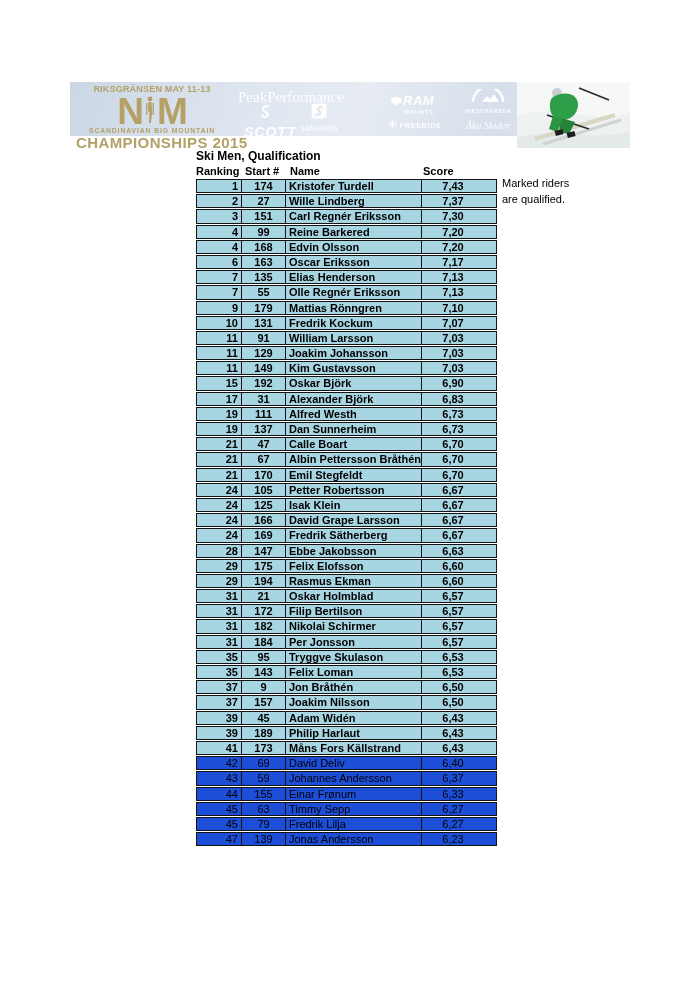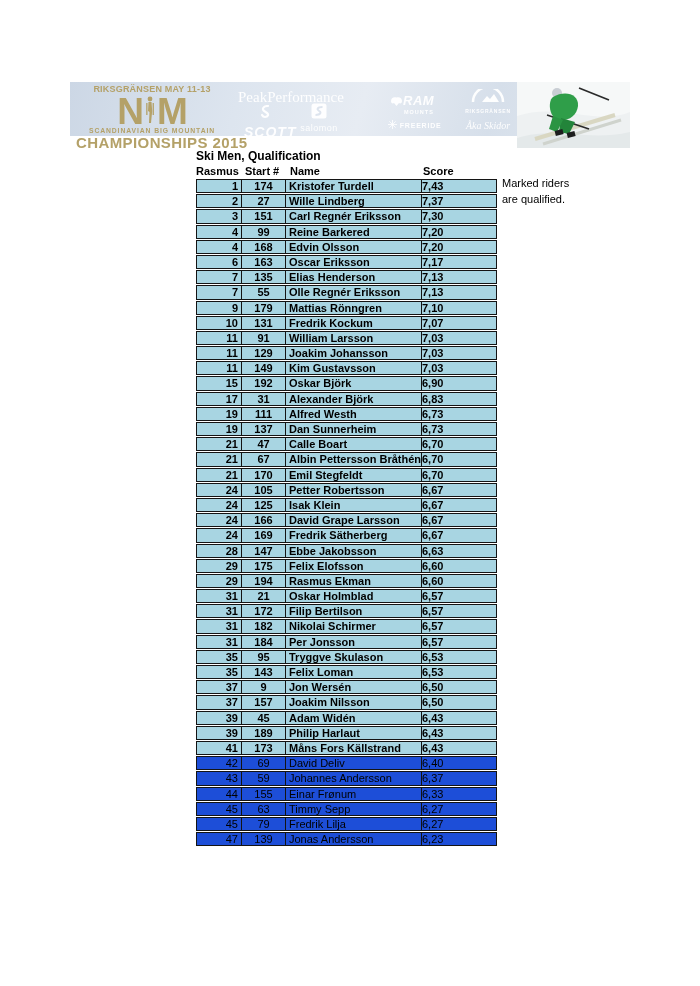--- a/index.html
+++ b/index.html
@@ -41,21 +41,21 @@
   .headers span { position:absolute; top:0; white-space:nowrap; }
   .h-rank { left:0; }  .h-start { left:49px; }  .h-name { left:94px; }  .h-score { left:227px; }
   .tbl { position:absolute; left:196px; top:179px; width:301px; }
   .trow { display:flex; box-sizing:border-box; height:14.2px; border:1px solid var(--bdr);
           margin-bottom:1px; background:#1d4ed8; font-size:11px; line-height:12px; }
   .trow.q { background:var(--hl); font-weight:bold; }
   .c { box-sizing:border-box; overflow:hidden; white-space:nowrap; }
   .c.rank  { width:45px; text-align:right; padding-right:3px; border-right:1px solid var(--bdr); }
   .c.start { width:44px; text-align:center; border-right:1px solid var(--bdr); }
   .c.name  { width:136px; padding-left:3px; border-right:1px solid var(--bdr); }
-  .c.score { flex:1; text-align:left; padding-right:12px; }
+  .c.score { flex:1; text-align:center; padding-right:12px; }
   .note { position:absolute; left:502px; top:176px; font-size:11px; line-height:15.5px; }
 </style>
 </head>
 <body>
 
 <div class="banner">
 
   <div class="nm">
     <div class="nm-dates">RIKSGRÄNSEN MAY 11-13</div>
     <div class="nm-big">
@@ -134,21 +134,21 @@
     <path d="M44 36 L58 40 L52 52 L42 50 Z" fill="#23843a"></path>
     <path d="M36 34 L46 38 L40 50 L32 47 Z" fill="#2b9443"></path>
     <rect x="38" y="48" width="8" height="5" fill="#1d1d1d" transform="rotate(-14 42 50)"></rect>
     <rect x="50" y="50" width="8" height="5" fill="#1d1d1d" transform="rotate(-14 54 52)"></rect>
   </svg>
 </div>
 
 <div class="title">Ski Men, Qualification</div>
 
 <div class="headers">
-  <span class="h-rank">Rasmus</span>
+  <span class="h-rank">Ranking</span>
   <span class="h-start">Start #</span>
   <span class="h-name">Name</span>
   <span class="h-score">Score</span>
 </div>
 
 <div class="tbl">
     <div class="trow q">
     <div class="c rank">1</div>
     <div class="c start">174</div>
     <div class="c name">Kristofer Turdell</div>
@@ -342,21 +342,21 @@
   </div>
     <div class="trow q">
     <div class="c rank">35</div>
     <div class="c start">143</div>
     <div class="c name">Felix Loman</div>
     <div class="c score">6,53</div>
   </div>
     <div class="trow q">
     <div class="c rank">37</div>
     <div class="c start">9</div>
-    <div class="c name">Jon Wersén</div>
+    <div class="c name">Jon Bråthén</div>
     <div class="c score">6,50</div>
   </div>
     <div class="trow q">
     <div class="c rank">37</div>
     <div class="c start">157</div>
     <div class="c name">Joakim Nilsson</div>
     <div class="c score">6,50</div>
   </div>
     <div class="trow q">
     <div class="c rank">39</div>

